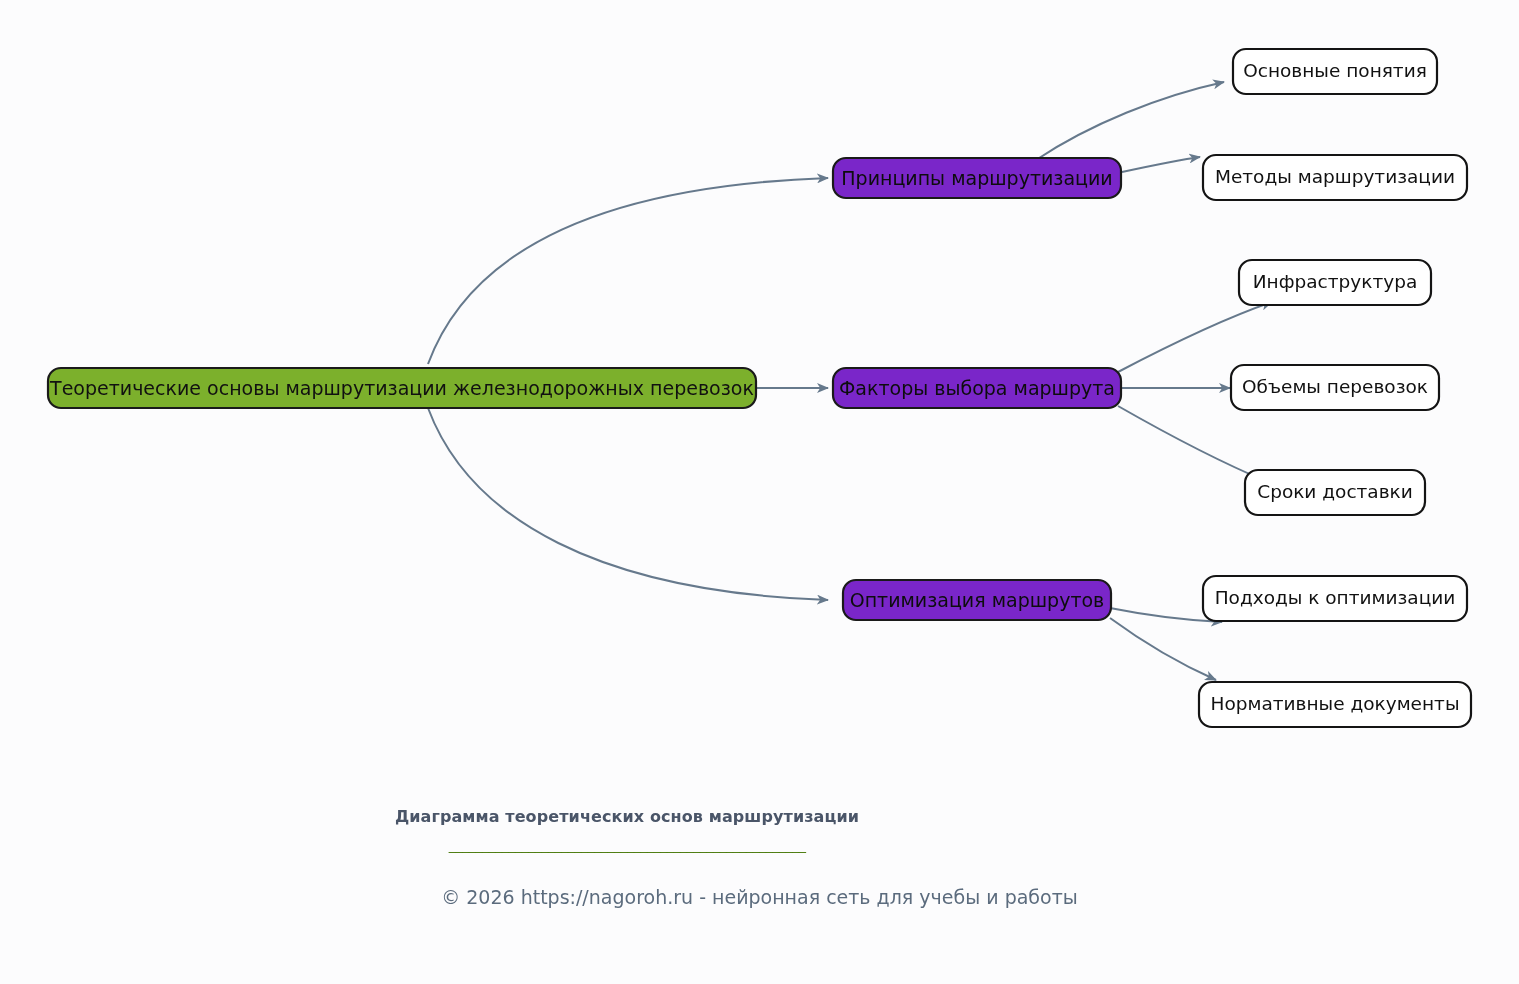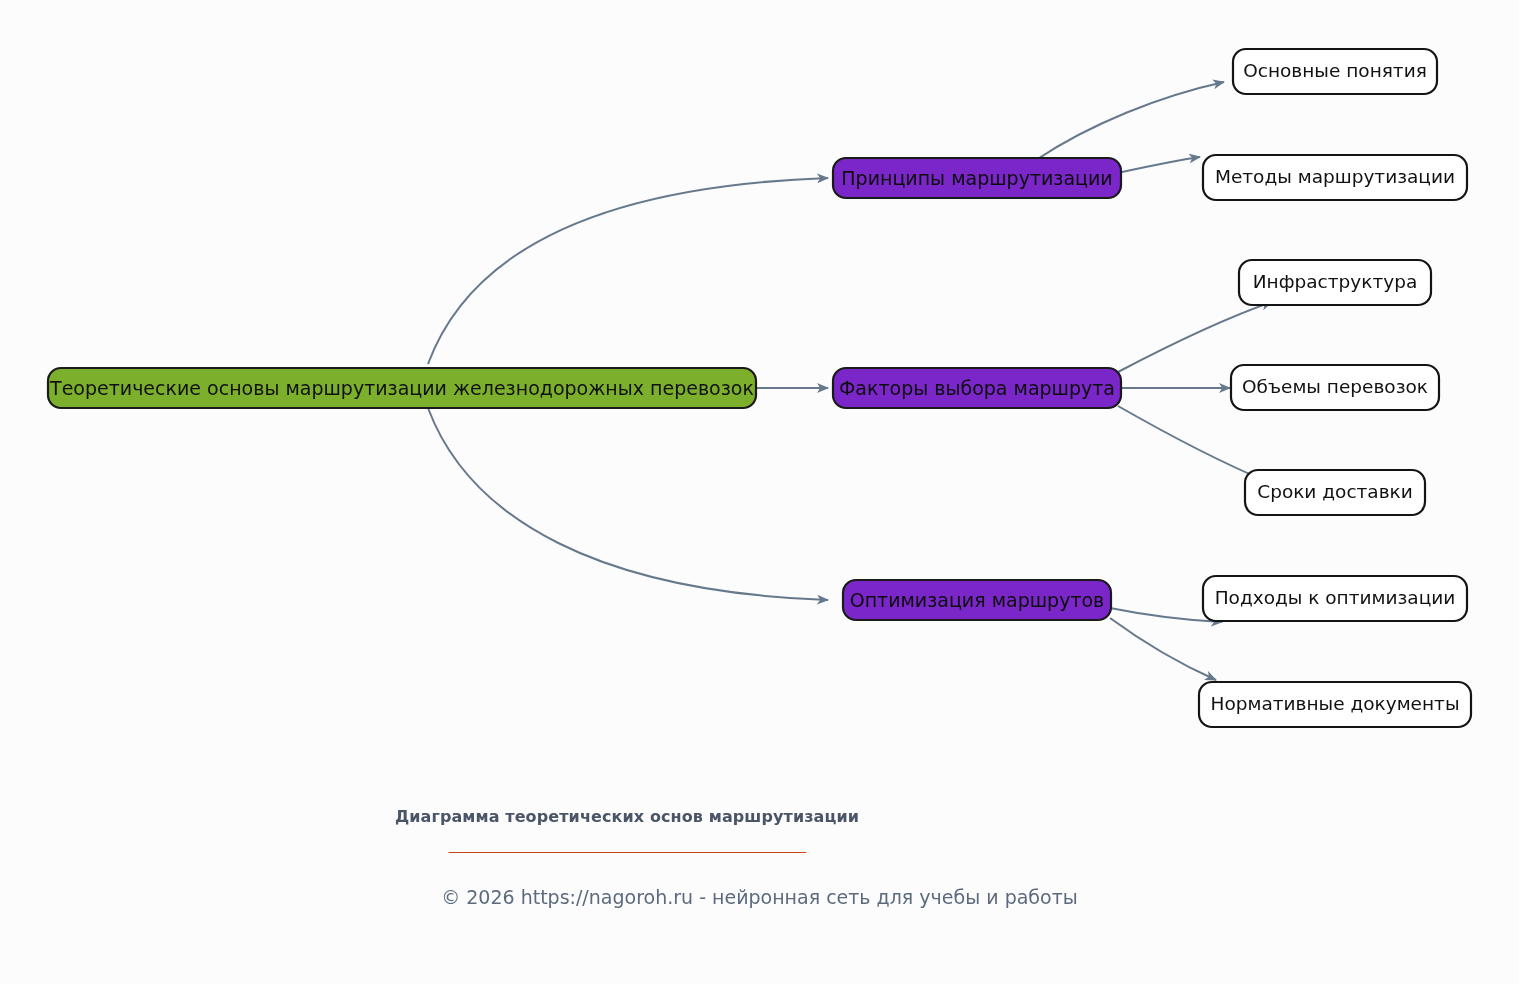--- a/index.html
+++ b/index.html
@@ -63,21 +63,21 @@
     font-size: 16px;
     font-weight: bold;
     color: #4a5568;
     line-height: 21px;
     letter-spacing: 0.1px;
   }
   .caption-rule {
     margin-top: 8px;
     font-family: "DejaVu Sans", sans-serif;
     font-size: 15px;
-    color: #c2410c;
+    color: #4d7c0f;
     letter-spacing: -0.9px;
     line-height: 18px;
     overflow: hidden;
     white-space: nowrap;
   }
   .footer-line {
     position: absolute;
     left: 0;
     top: 886px;
     width: 1519px;

